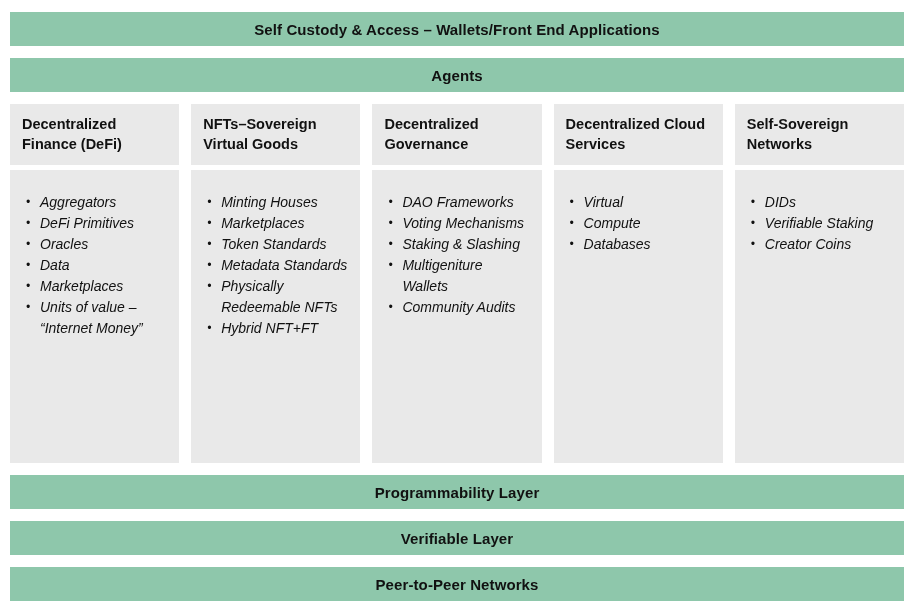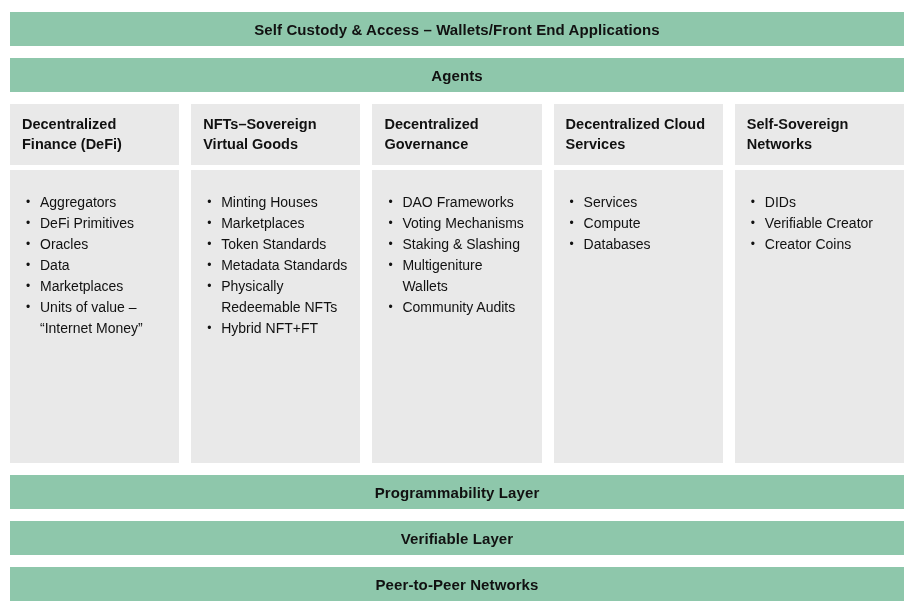--- a/index.html
+++ b/index.html
@@ -58,20 +58,21 @@
   }
   .column-body ul {
     list-style: none;
   }
   .column-body li {
     position: relative;
     padding-left: 16px;
     font-size: 14px;
     line-height: 1.5;
     margin-bottom: 0;
+    font-style: italic;
   }
   .column-body li::before {
     content: "\2022";
     position: absolute;
     left: 2px;
     top: 0;
     font-size: 12px;
     line-height: 21px;
   }
 </style>
@@ -140,35 +141,35 @@
           </ul>
       </div>
     </div>
 
     <div class="column">
       <div class="column-header">
         <span>Decentralized Cloud Services</span>
       </div>
       <div class="column-body">
         <ul>
-            <li>Services</li>
+            <li>Virtual</li>
             <li>Compute</li>
             <li>Databases</li>
           </ul>
       </div>
     </div>
 
     <div class="column">
       <div class="column-header">
         <span>Self-Sovereign Networks</span>
       </div>
       <div class="column-body">
         <ul>
             <li>DIDs</li>
-            <li>Verifiable Creator</li>
+            <li>Verifiable Staking</li>
             <li>Creator Coins</li>
           </ul>
       </div>
     </div>
 
   </div>
 
   <div class="gap"></div>
 
   <div class="layer-bar">

